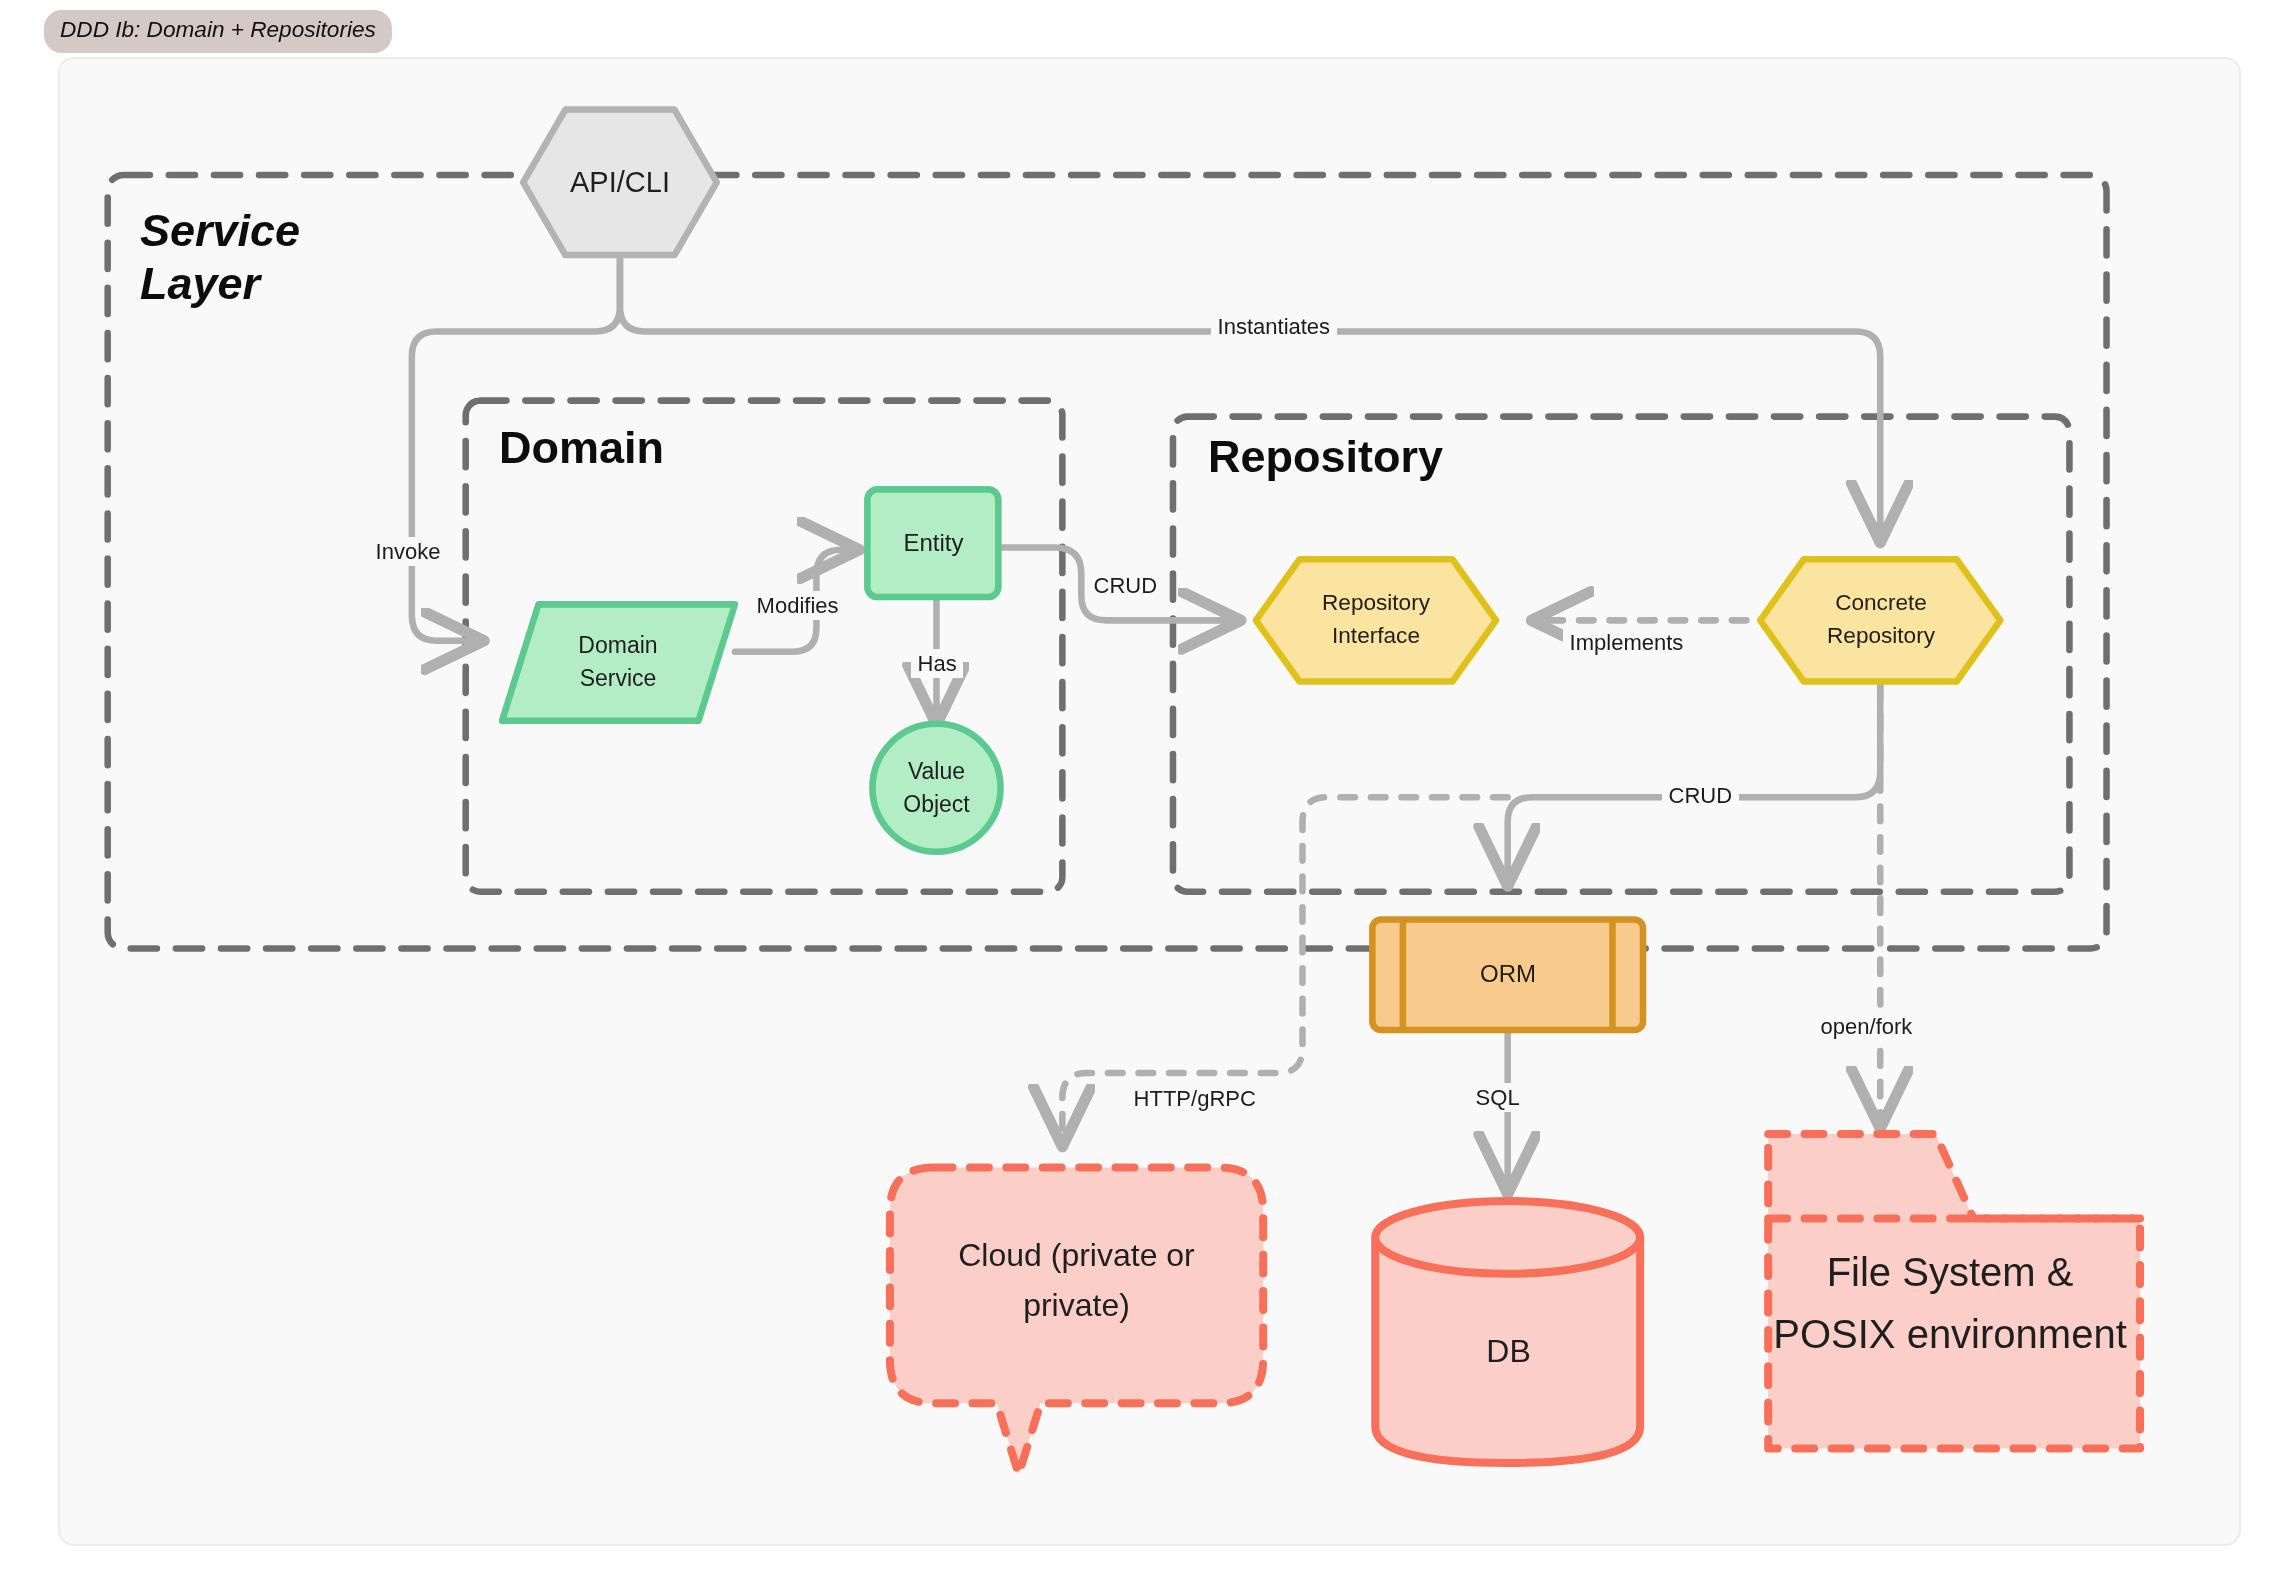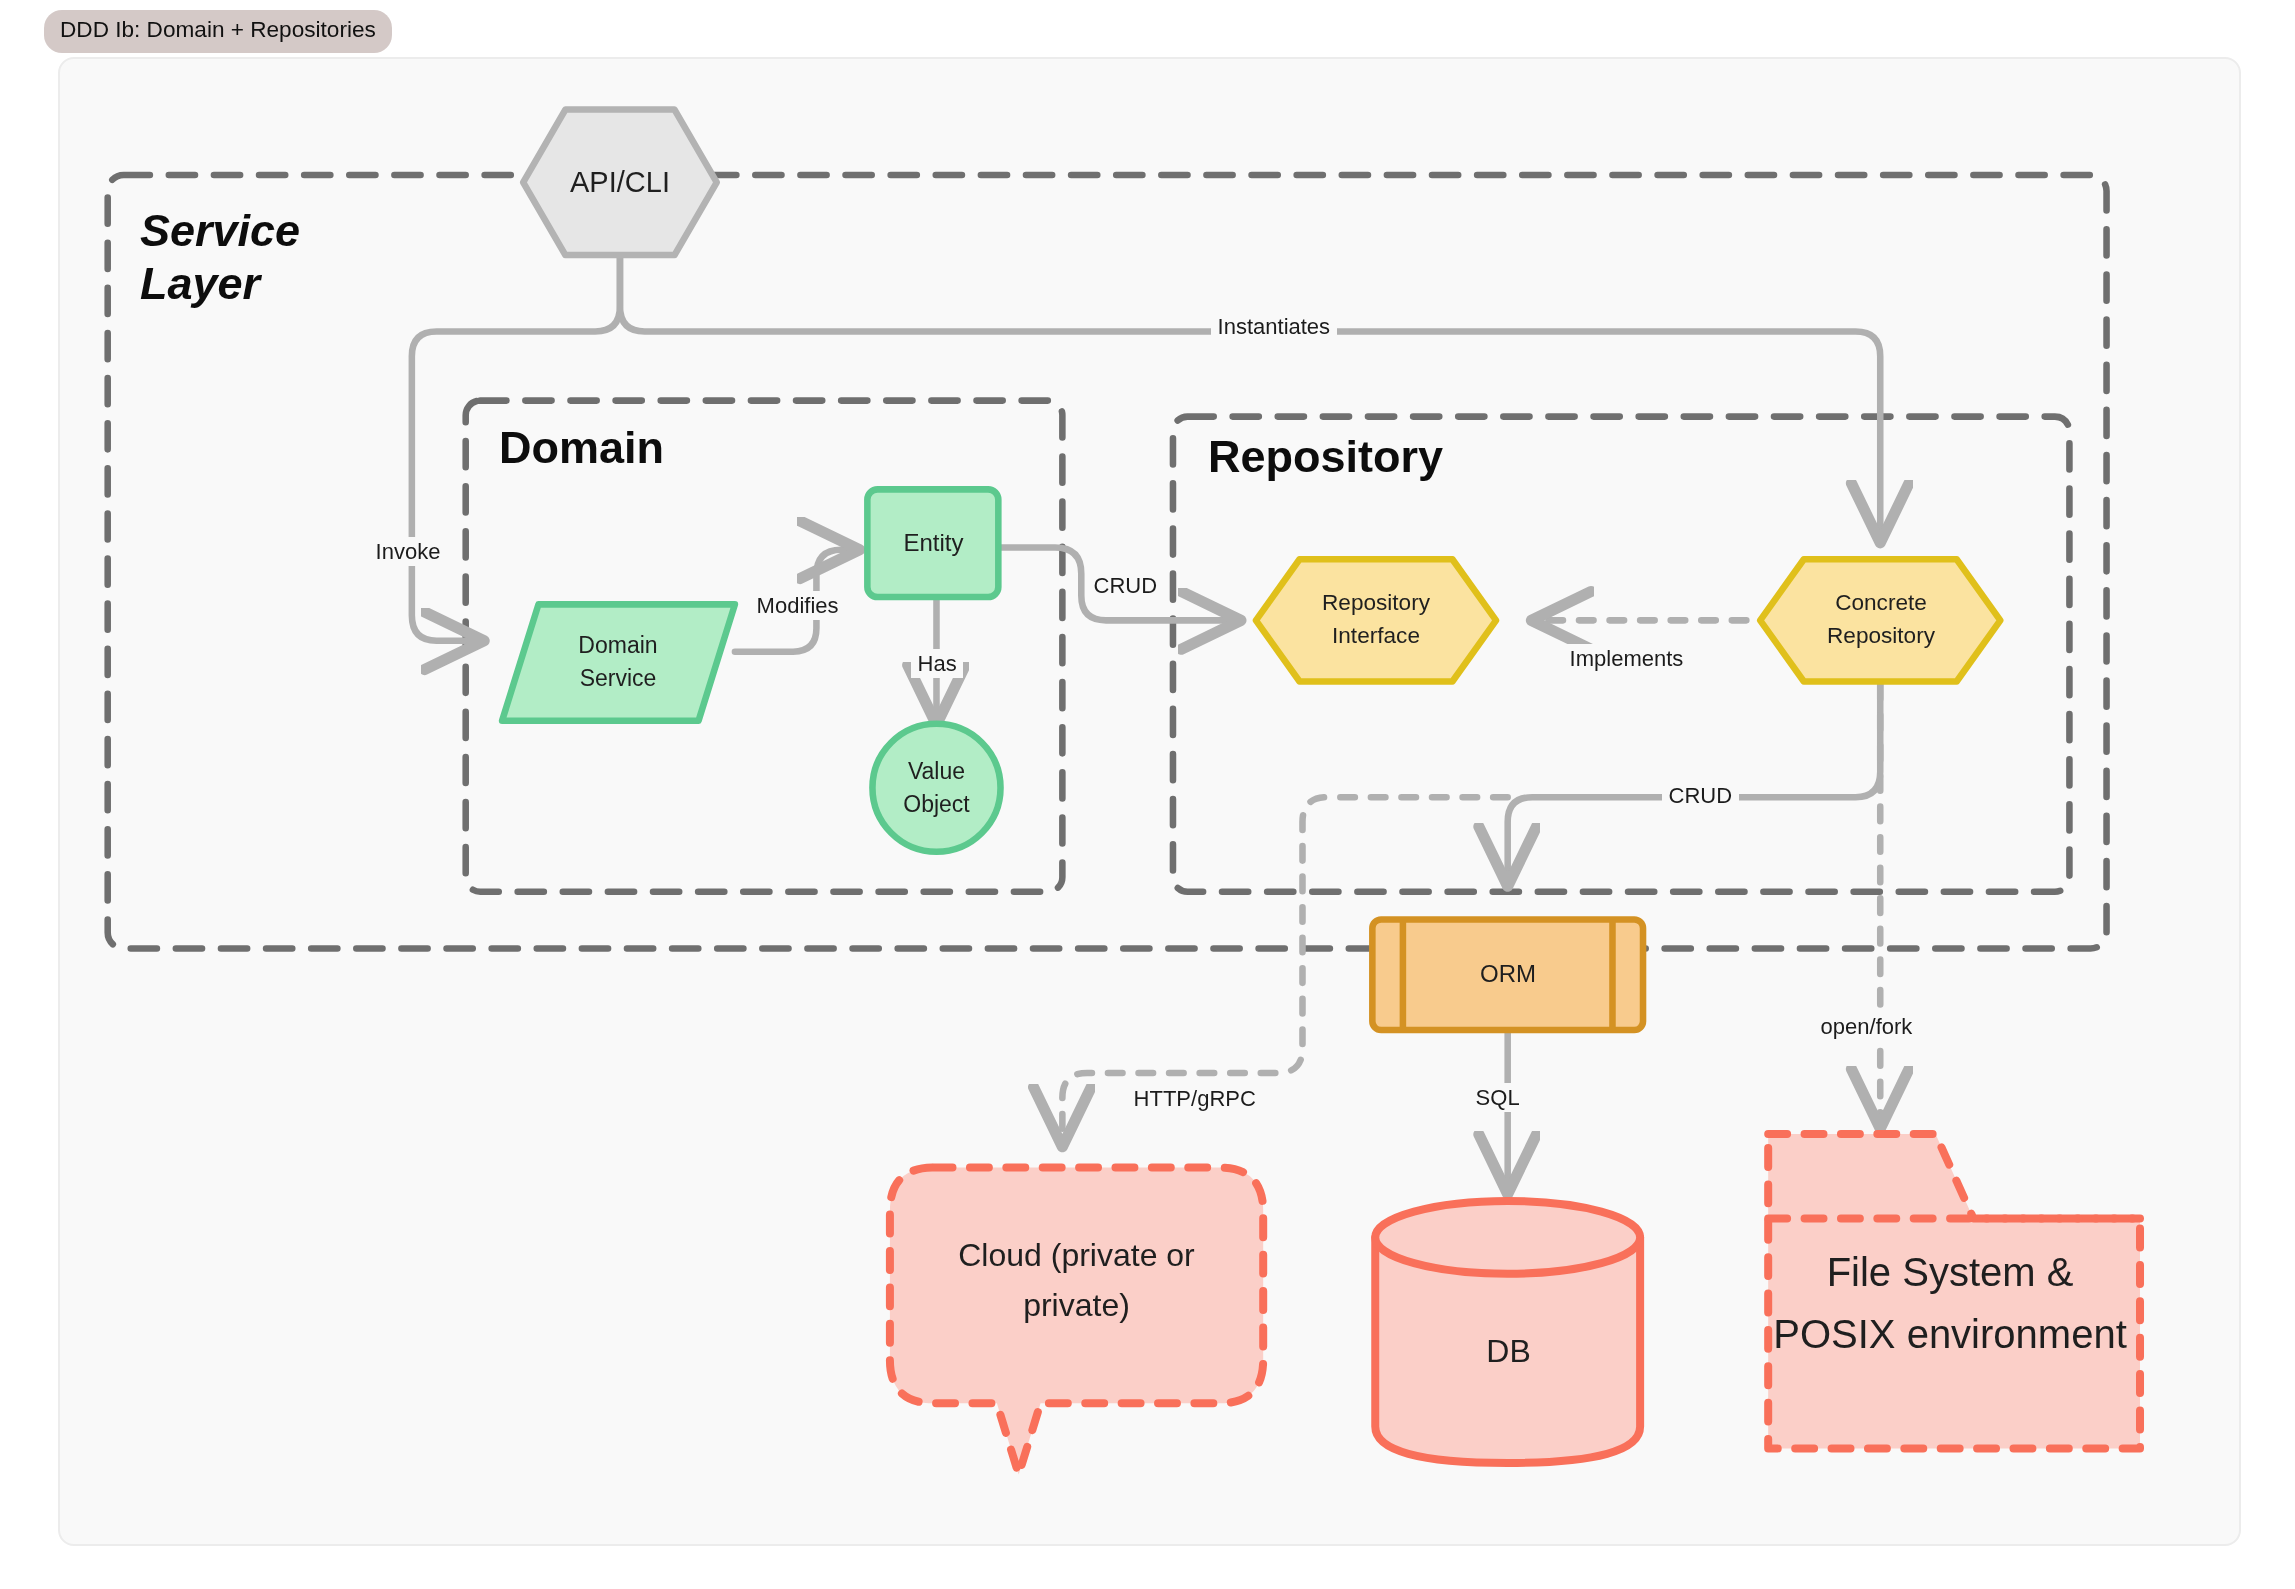--- a/index.html
+++ b/index.html
@@ -9,20 +9,21 @@
     position:relative;overflow:hidden;
   }
   #title-badge{
     position:absolute;left:44px;top:9.5px;
     background:#d4c9c7;color:#111111;
     border-radius:18px;
     padding:9.5px 16px 11px 16px;
     font-size:22.6px;line-height:1;
     white-space:nowrap;
     z-index:30;
+    font-style:italic;
   }
   #diagram-card{
     position:absolute;left:58px;top:57px;
     width:2179px;height:1485px;
     background:#f9f9f9;
     border:2.2px solid #ececec;
     border-radius:16px;
   }
   #svg-layer{position:absolute;left:0;top:0;width:2295px;height:1590px;z-index:10;}
   .nodelbl{
@@ -192,18 +193,18 @@
 <div class="nodelbl" style="left:1761px;top:1250px;width:378px;height:105px;font-size:40px;line-height:1.55;">
   <span>File System &amp;</span>
   <span>POSIX environment</span>
 </div>
 
 <div class="edgelbl" style="left:369px;top:537px;">Invoke</div>
 <div class="edgelbl" style="left:1211px;top:312px;">Instantiates</div>
 <div class="edgelbl" style="left:750px;top:591px;">Modifies</div>
 <div class="edgelbl" style="left:911px;top:649px;">Has</div>
 <div class="edgelbl" style="left:1087px;top:571px;">CRUD</div>
-<div class="edgelbl" style="left:1563px;top:644px;">Implements</div>
+<div class="edgelbl" style="left:1563px;top:628px;">Implements</div>
 <div class="edgelbl" style="left:1662px;top:781px;">CRUD</div>
 <div class="edgelbl" style="left:1127px;top:1084px;">HTTP/gRPC</div>
 <div class="edgelbl" style="left:1469px;top:1083px;">SQL</div>
 <div class="edgelbl" style="left:1814px;top:1012px;">open/fork</div>
 
 
 </body></html>

